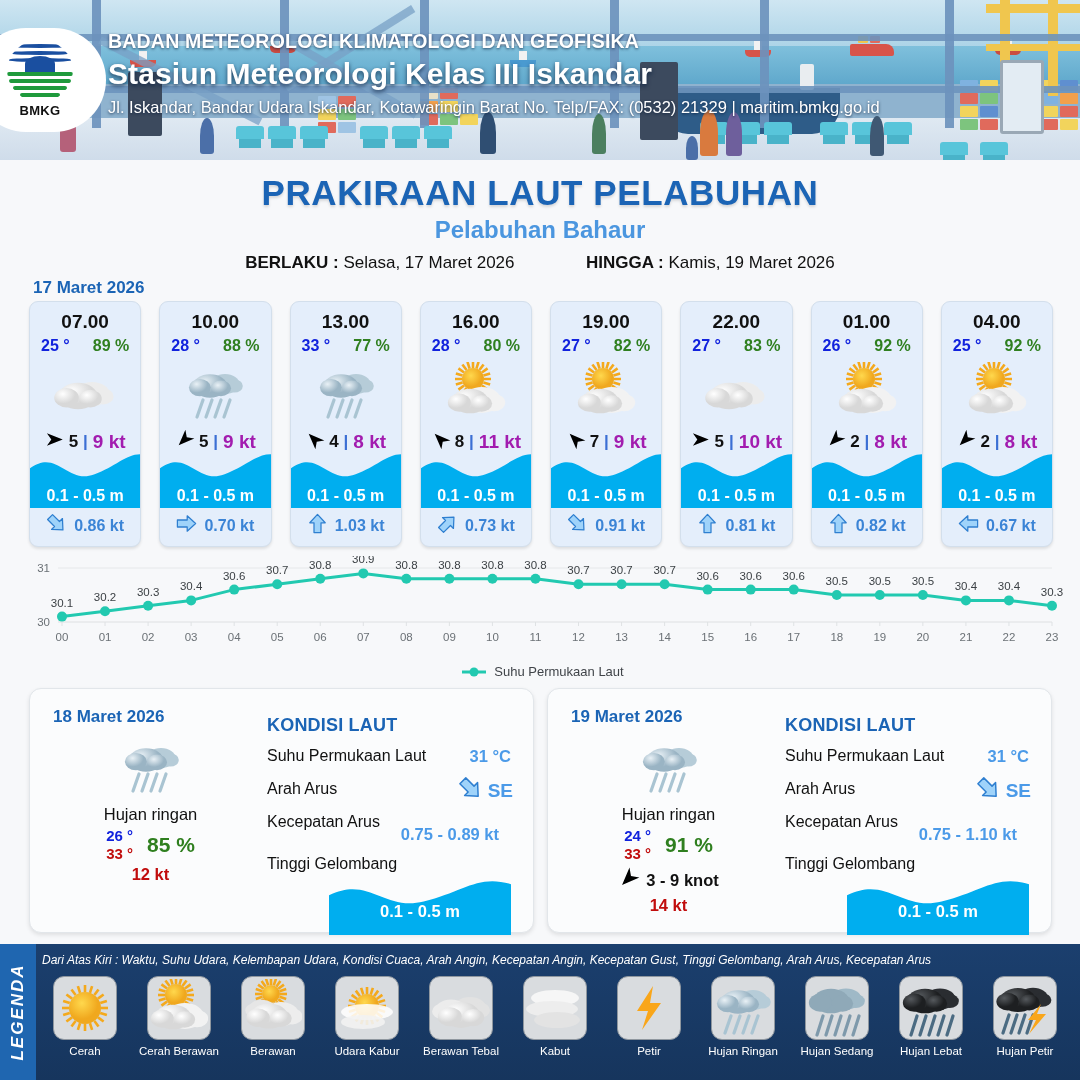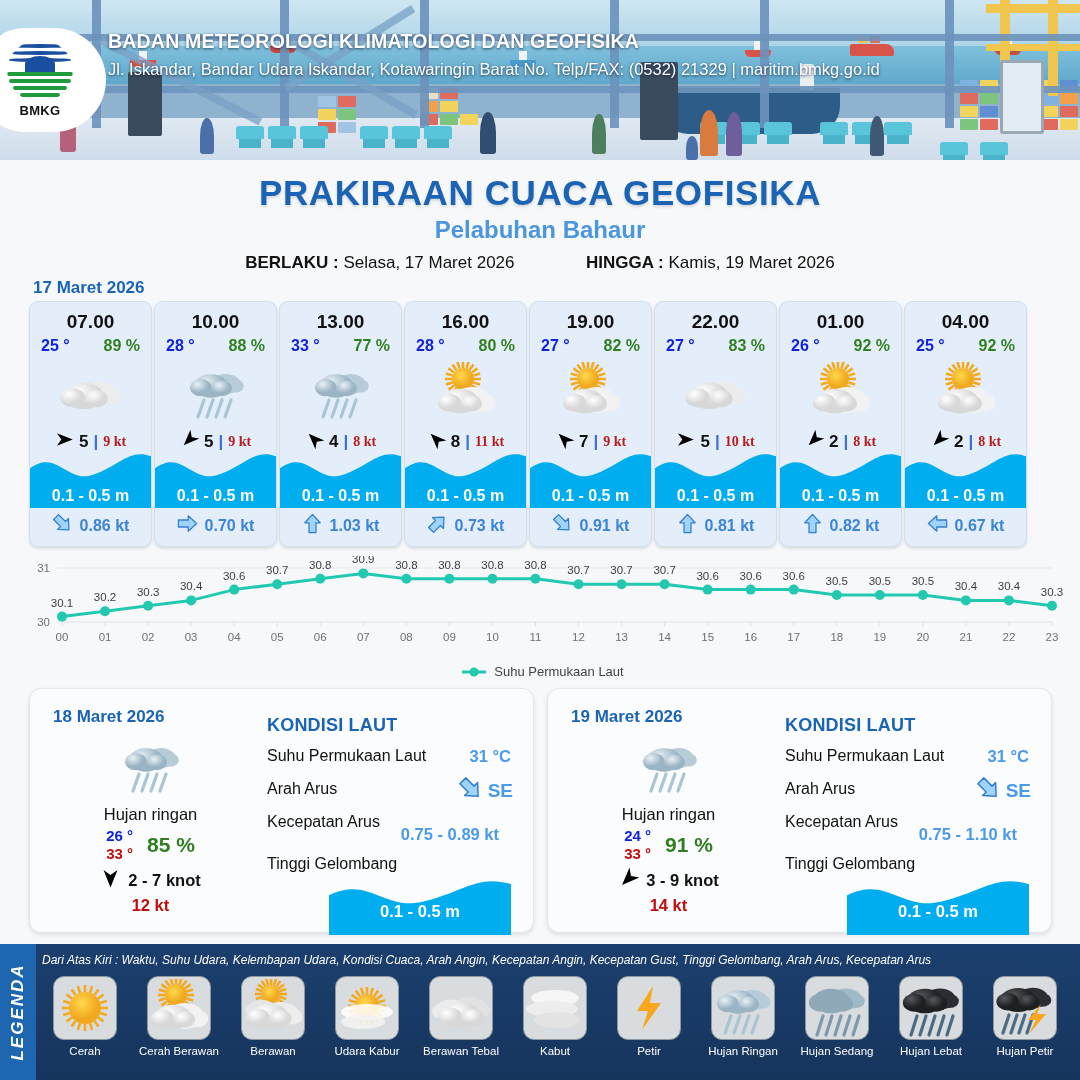--- a/index.html
+++ b/index.html
@@ -63,33 +63,33 @@
   .t-sub  { font-size:24px; font-weight:bold; color:#4b96df; margin-top:3px; }
   .t-row  { margin-top:9px; font-size:17px; color:#111; }
   .t-row .lbl { font-weight:bold; }
   .t-row .gap { display:inline-block; width:62px; }
 
   
   .daylabel { position:absolute; left:33px; top:278px; font-size:17px; font-weight:bold; color:#1b64b5; }
 
   
   .cards { position:absolute; left:29px; top:301px; width:1024px; height:246px;
-           display:flex; gap:2px; }
+           display:flex; gap:18px; }
   .card { width:123px; height:246px; background:#e4eefb; border:1px solid #d3dfec;
           border-radius:9px; box-shadow:0 2px 3px rgba(0,0,0,.1);
           display:flex; flex-direction:column; align-items:center; overflow:hidden; position:relative; }
   .c-time { font-size:19px; font-weight:bold; color:#111; margin-top:9px; }
   .c-tr { width:100%; display:flex; justify-content:space-between; padding:0 11px; margin-top:4px; }
   .c-temp { font-size:16px; font-weight:bold; color:#1122dd; }
   .c-hum  { font-size:16px; font-weight:bold; color:#2f7f1f; }
   .c-icon { height:62px; margin-top:6px; display:flex; align-items:center; justify-content:center; }
   .c-wind { display:flex; align-items:center; gap:5px; margin-top:7px; }
   .w-deg { font-size:17px; font-weight:bold; color:#111; }
   .w-pipe{ color:#3b6fd4; font-size:17px; font-weight:bold; }
-  .w-kt  { font-size:14px; font-weight:bold; color:#b91c1c;font-family:Liberation Serif, serif; }
+  .w-kt  { font-size:19px; font-weight:bold; color:#a21caf; }
   .wave-box { position:absolute; left:0; bottom:38px; width:100%; height:62px; }
   .wave-txt { position:absolute; left:0; bottom:41px; width:100%; text-align:center;
               font-size:16px; font-weight:bold; color:#fff; z-index:3; }
   .c-cur { position:absolute; bottom:8px; left:0; width:100%;
            display:flex; align-items:center; justify-content:center; gap:7px; }
   .cur-txt { font-size:16px; font-weight:bold; color:#3b84d6; }
 
   
   .chart { position:absolute; left:20px; top:556px; width:1045px; height:125px; }
   .chart-svg { display:block; }
@@ -262,26 +262,27 @@
         <div class="lg-bar" style="top:39px;width:62px;left:2px;"></div>
         <div class="lg-bar" style="top:46px;width:54px;left:6px;"></div>
         <div class="lg-bar" style="top:53px;width:40px;left:13px;"></div>
       </div>
       <div class="lg-text">BMKG</div>
     </div>
   </div>
 
   <div class="hdr-text">
     <div class="hdr-l1">BADAN METEOROLOGI KLIMATOLOGI DAN GEOFISIKA</div>
+    <div class="hdr-l2">Stasiun Meteorologi Kelas III Iskandar</div>
     <div class="hdr-l3">Jl. Iskandar, Bandar Udara Iskandar, Kotawaringin Barat No. Telp/FAX: (0532) 21329 | maritim.bmkg.go.id</div>
   </div>
 </div>
 
 <div class="title-wrap">
-  <div class="t-main">PRAKIRAAN CUACA GEOFISIKA</div>
+  <div class="t-main">PRAKIRAAN LAUT PELABUHAN</div>
   <div class="t-sub">Pelabuhan Bahaur</div>
   <div class="t-row">
     <span class="lbl">BERLAKU :</span>
     <span>Selasa, 17 Maret 2026</span>
     <span class="gap"></span>
     <span class="lbl">HINGGA :</span>
     <span>Kamis, 19 Maret 2026</span>
   </div>
 </div>
 
@@ -1001,26 +1002,20 @@
           </svg>
         </div>
       <div class="p-cond">Hujan ringan</div>
       <div class="p-temps">
         <div class="p-tcol">
           <span class="p-tmin">26 °</span>
           <span class="p-tmax">33 °</span>
         </div>
         <span class="p-hum">85 %</span>
       </div>
-      <div class="p-wind">
-        <span><svg width="21" height="21" viewBox="0 0 30 30" style="transform:rotate(180deg)">
-    <polygon points="15,2 25,27 15,20 5,27" fill="#000"></polygon>
-            </svg></span>
-        <span class="p-wtxt">2  - 7 knot</span>
-      </div>
       <div class="p-gust">12 kt</div>
     </div>
     <div class="p-right">
       <div class="p-h">KONDISI LAUT</div>
       <div class="p-row">
         <span class="p-lbl">Suhu Permukaan Laut</span>
         <span class="p-val">31 °C</span>
       </div>
       <div class="p-row">
         <span class="p-lbl">Arah Arus</span>

